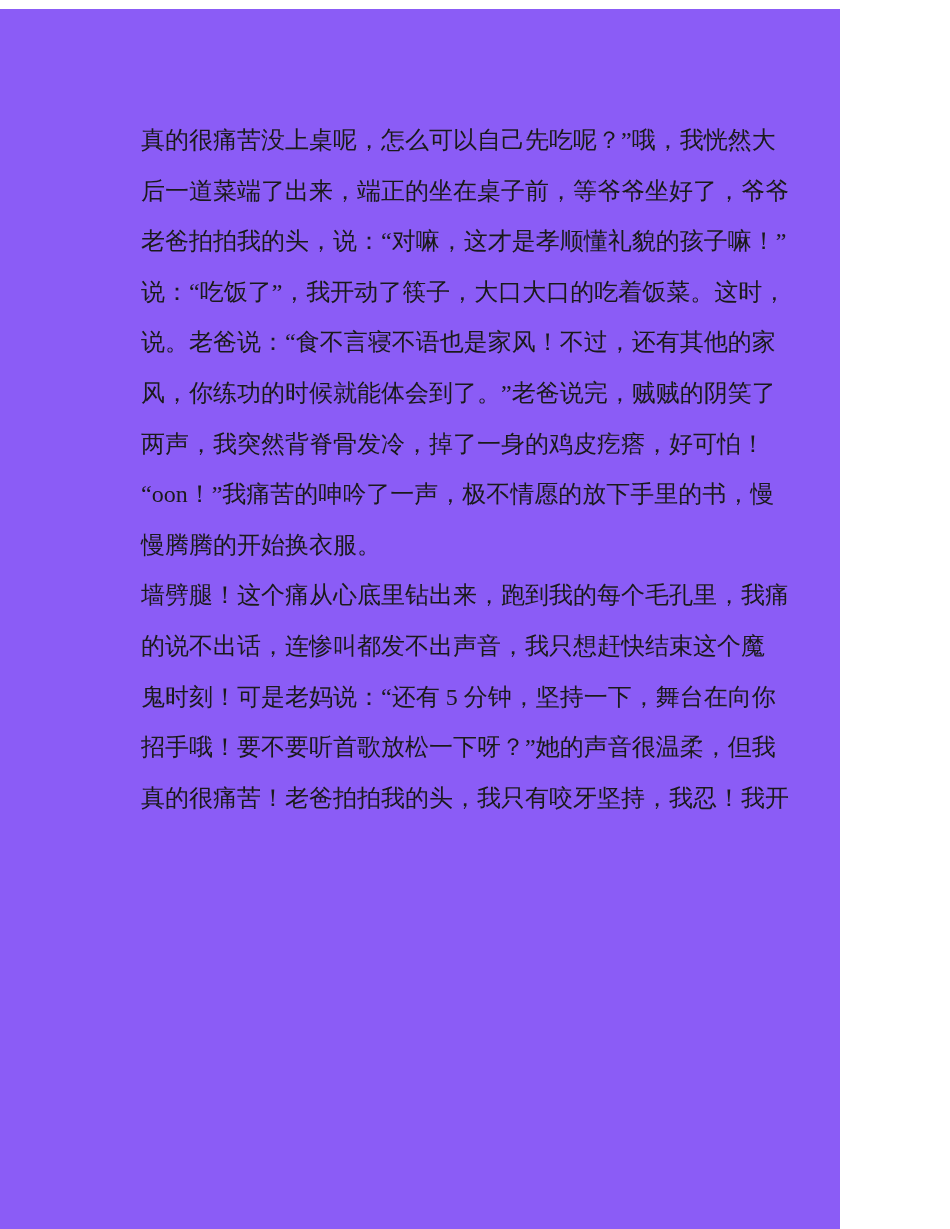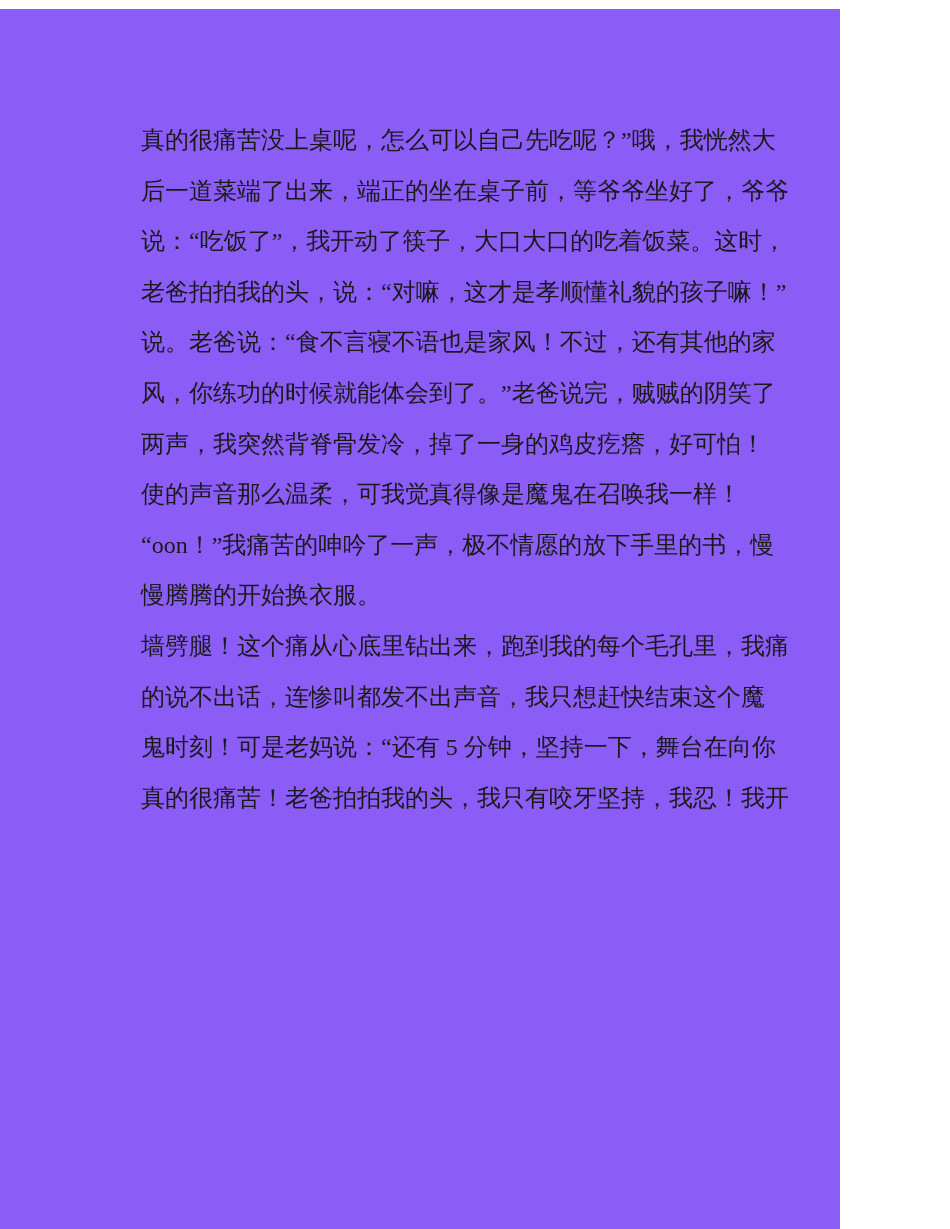--- a/index.html
+++ b/index.html
@@ -38,26 +38,26 @@
       height: 50.6px;
     }
   </style>
 </head>
 <body>
 
 <div class="page">
   <div class="text-block">
     <span class="line">真的很痛苦没上桌呢，怎么可以自己先吃呢？”哦，我恍然大</span>
     <span class="line">后一道菜端了出来，端正的坐在桌子前，等爷爷坐好了，爷爷</span>
+    <span class="line">老爸拍拍我的头，说：“对嘛，这才是孝顺懂礼貌的孩子嘛！”</span>
     <span class="line">说：“吃饭了”，我开动了筷子，大口大口的吃着饭菜。这时，</span>
-    <span class="line">老爸拍拍我的头，说：“对嘛，这才是孝顺懂礼貌的孩子嘛！”</span>
     <span class="line">说。老爸说：“食不言寝不语也是家风！不过，还有其他的家</span>
     <span class="line">风，你练功的时候就能体会到了。”老爸说完，贼贼的阴笑了</span>
     <span class="line">两声，我突然背脊骨发冷，掉了一身的鸡皮疙瘩，好可怕！</span>
-    <span class="line">使的声音那么温柔，可我觉真得像是魔鬼在召唤我一样！</span>
     <span class="line">“oon！”我痛苦的呻吟了一声，极不情愿的放下手里的书，慢</span>
     <span class="line">慢腾腾的开始换衣服。</span>
     <span class="line">墙劈腿！这个痛从心底里钻出来，跑到我的每个毛孔里，我痛</span>
     <span class="line">的说不出话，连惨叫都发不出声音，我只想赶快结束这个魔</span>
     <span class="line">鬼时刻！可是老妈说：“还有 5 分钟，坚持一下，舞台在向你</span>
+    <span class="line">招手哦！要不要听首歌放松一下呀？”她的声音很温柔，但我</span>
     <span class="line">真的很痛苦！老爸拍拍我的头，我只有咬牙坚持，我忍！我开</span>
   </div>
 </div>
 
 </body></html>

